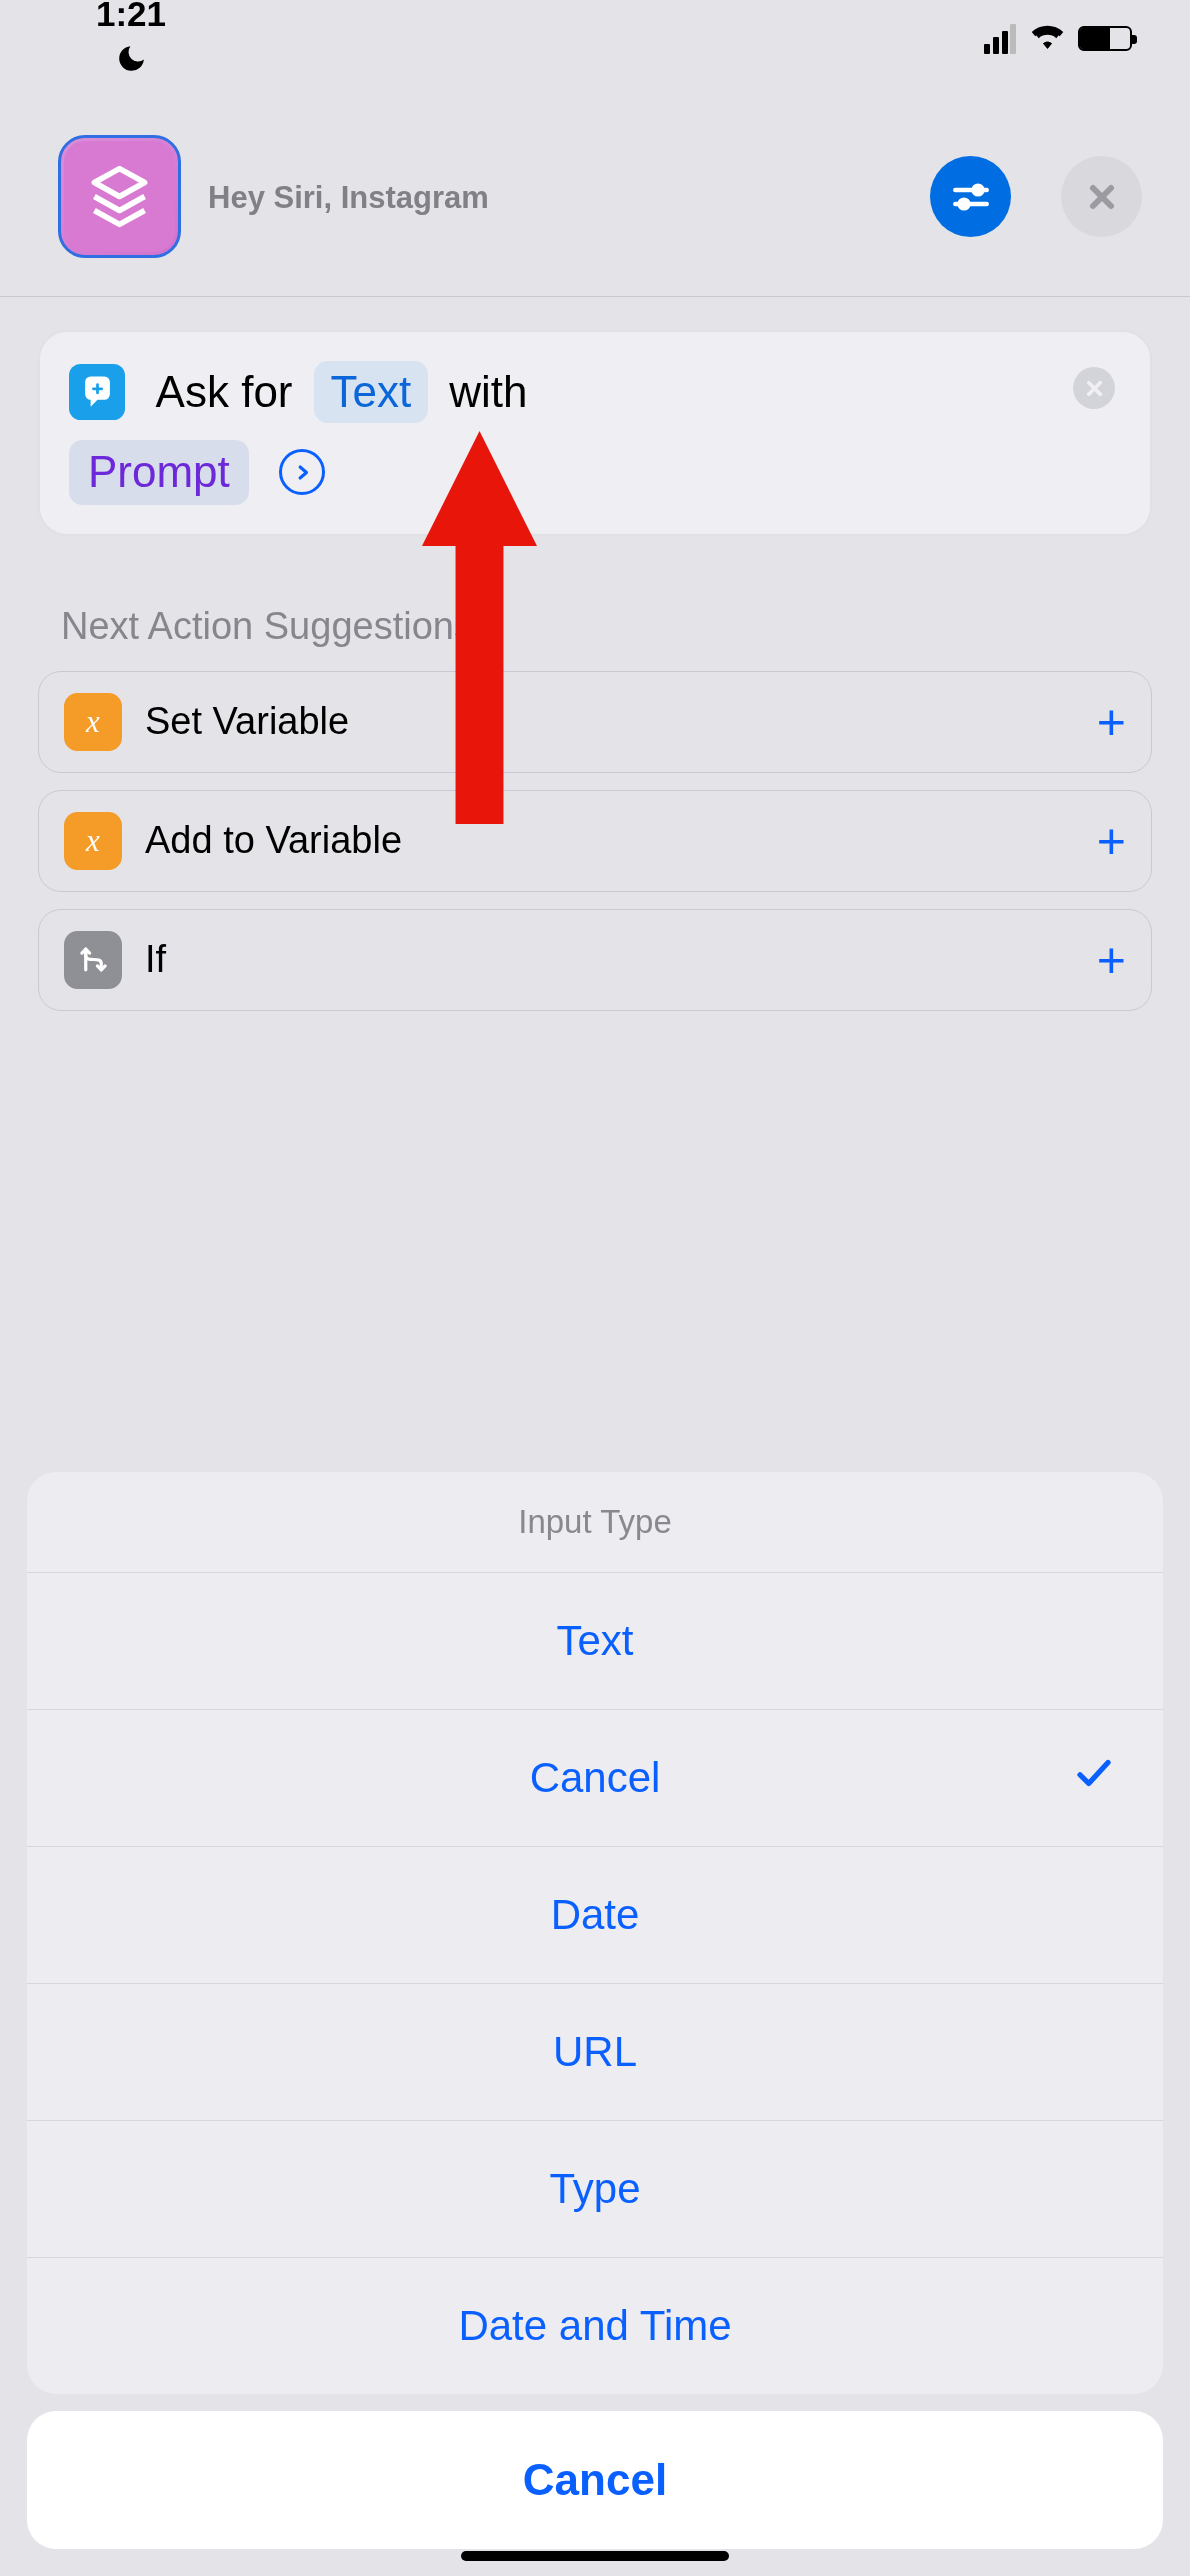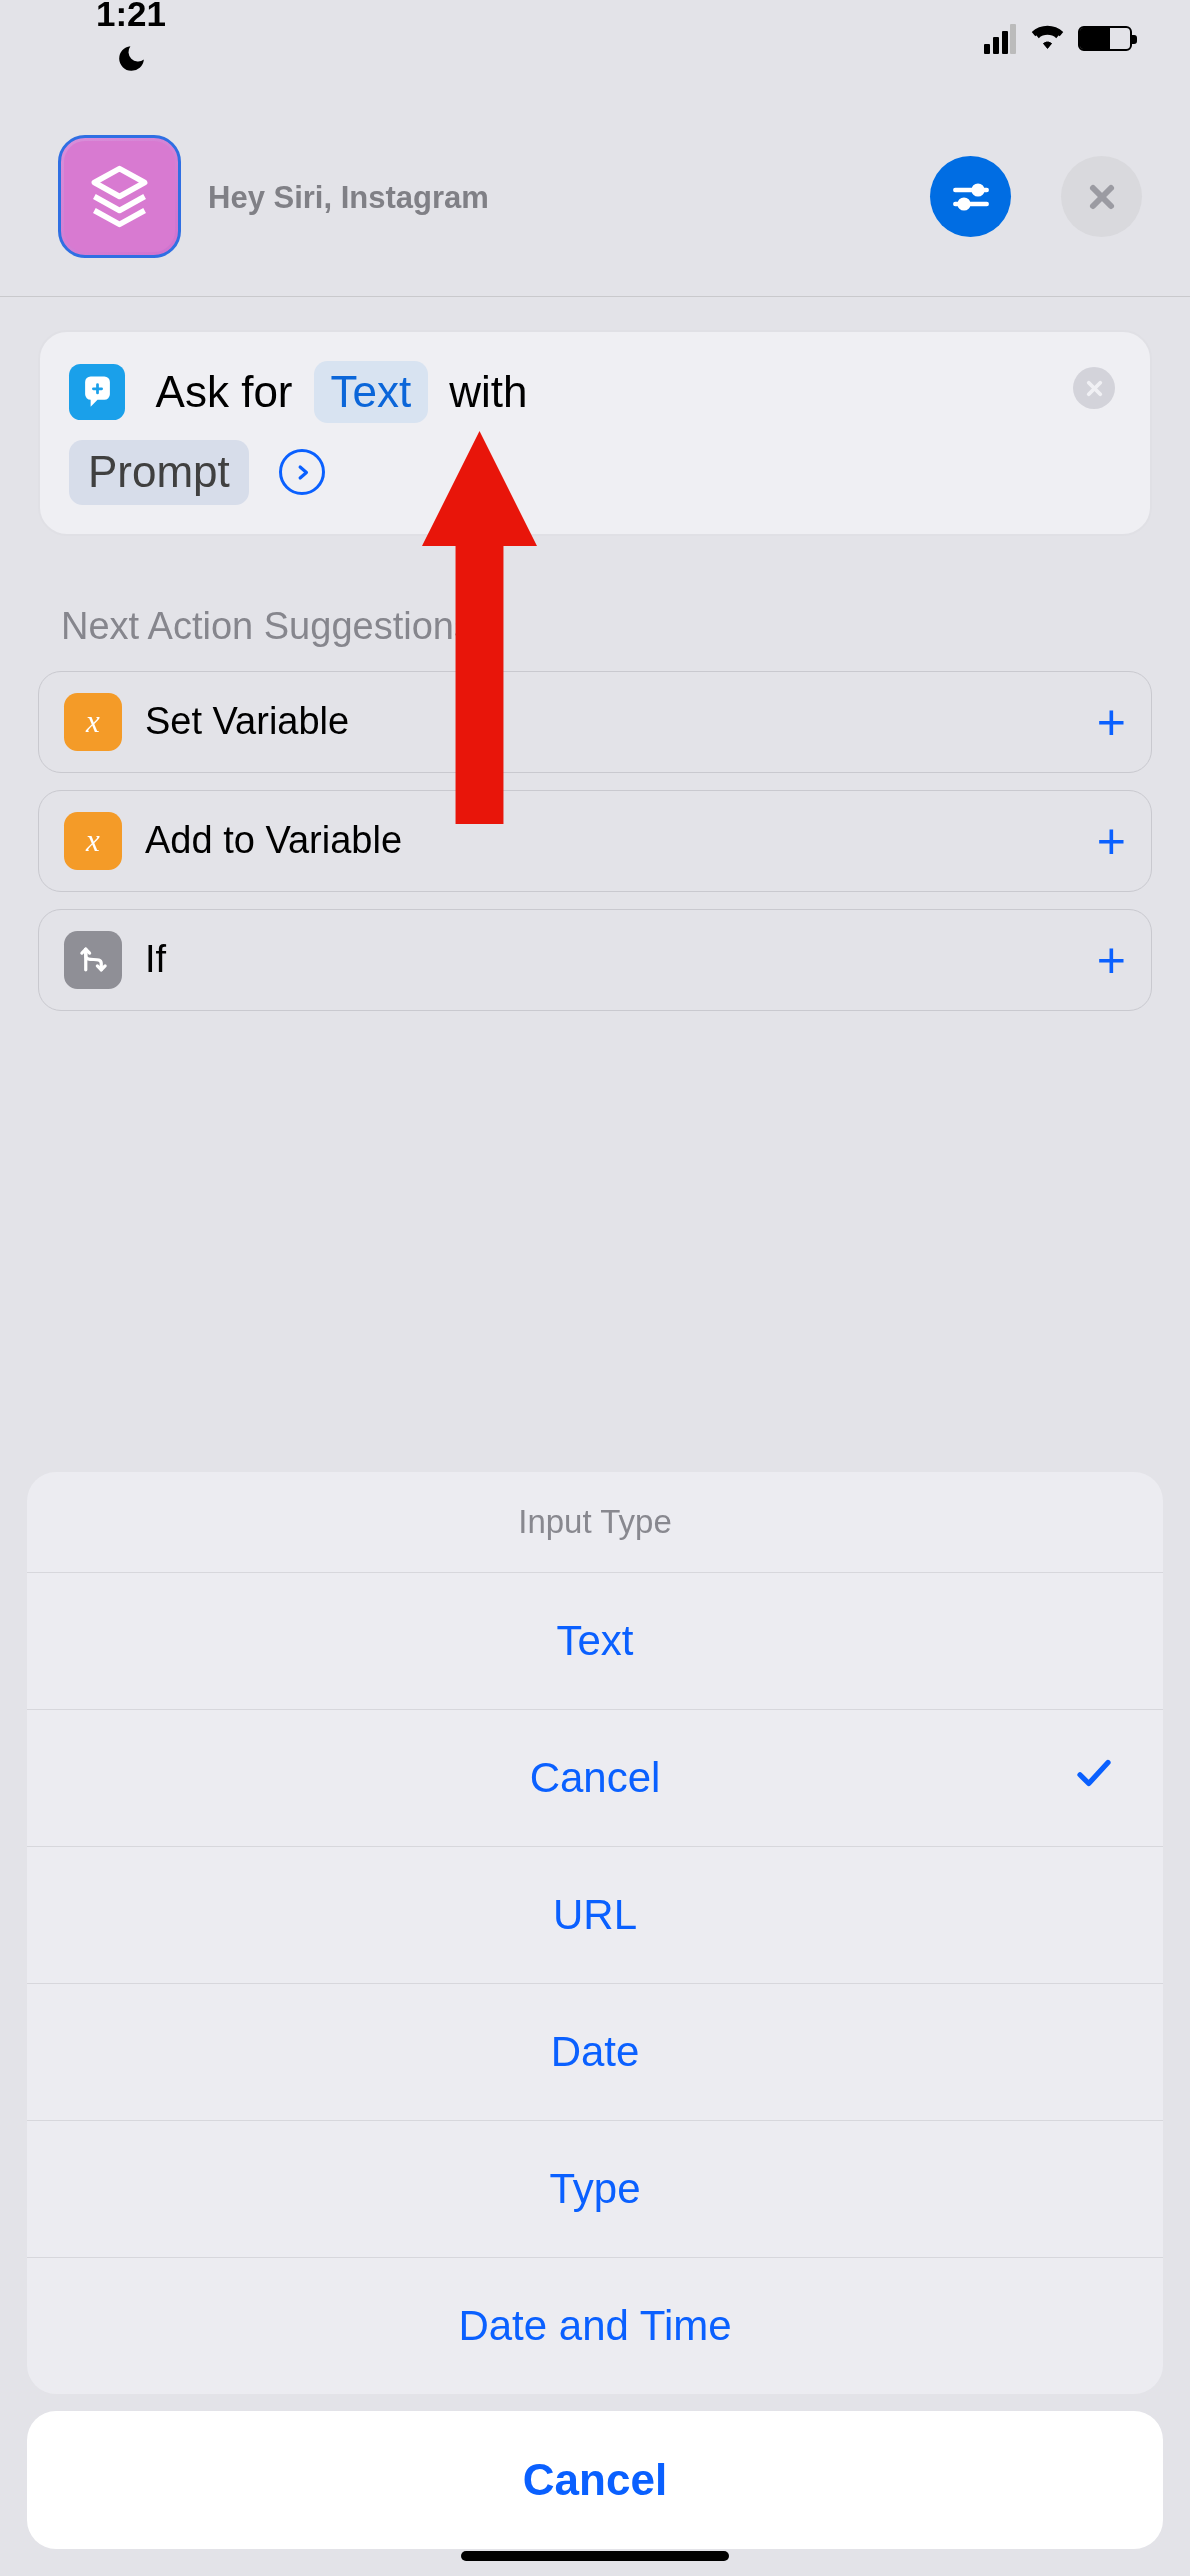--- a/index.html
+++ b/index.html
@@ -51,21 +51,21 @@
   .action-card {
     background:#efeff3; border-radius: 29px; padding: 29px 29px; position:relative;
     border: 2.9px solid #e0e0e5;
   }
   .action-row { display:flex; align-items:center; flex-wrap: wrap; gap: 21px; font-size: 44px; }
   .ask-icon {
     width: 56px; height:56px; background:#1aa0ea; border-radius:11.5px;
     display:flex;align-items:center;justify-content:center; margin-right:9.6px;
   }
   .chip-blue { background:#d8e3f1; color:#0b66d9; padding: 5.8px 17px; border-radius:13.4px; font-weight:500;}
-  .chip-gray { background:#d7ddea; color:#404040; padding: 7.7px 19px; border-radius:13.4px; font-weight:500;}
+  .chip-gray { background:#d7ddea; color:#6d28d9; padding: 7.7px 19px; border-radius:13.4px; font-weight:500;}
   .chevron-circle {
     width:46px;height:46px;border:3.8px solid #0a60ff;border-radius:50%;
     display:flex;align-items:center;justify-content:center; margin-left:9.6px;
   }
   .card-close {
     position:absolute; top: 35px; right: 35px; width:42px;height:42px; background:#d3d3da;
     border-radius:50%; display:flex;align-items:center;justify-content:center; color:#abacb3;
   }
 
   .section-label { font-size:38px; color:#86868d; margin: 69px 0 23px 23px; font-weight:500;}
@@ -247,26 +247,26 @@
     </div>
     <div class="sheet-option">
       <span>Cancel</span>
       <span class="check">
         <svg width="42" height="42" viewBox="0 0 24 24" fill="none" stroke="#0a60ff" stroke-width="3" stroke-linecap="round" stroke-linejoin="round">
             <polyline points="4 13 9 18 20 6"></polyline>
           </svg>
       </span>
     </div>
     <div class="sheet-option">
+      <span>Date</span>
+    </div>
+    <div class="sheet-option">
       <span>URL</span>
     </div>
     <div class="sheet-option">
-      <span>Date</span>
-    </div>
-    <div class="sheet-option">
       <span>Type</span>
     </div>
     <div class="sheet-option">
       <span>Date and Time</span>
     </div>
   </div>
   <div class="cancel-btn">Cancel</div>
 </div>
 
 <div class="home-indicator"></div>

